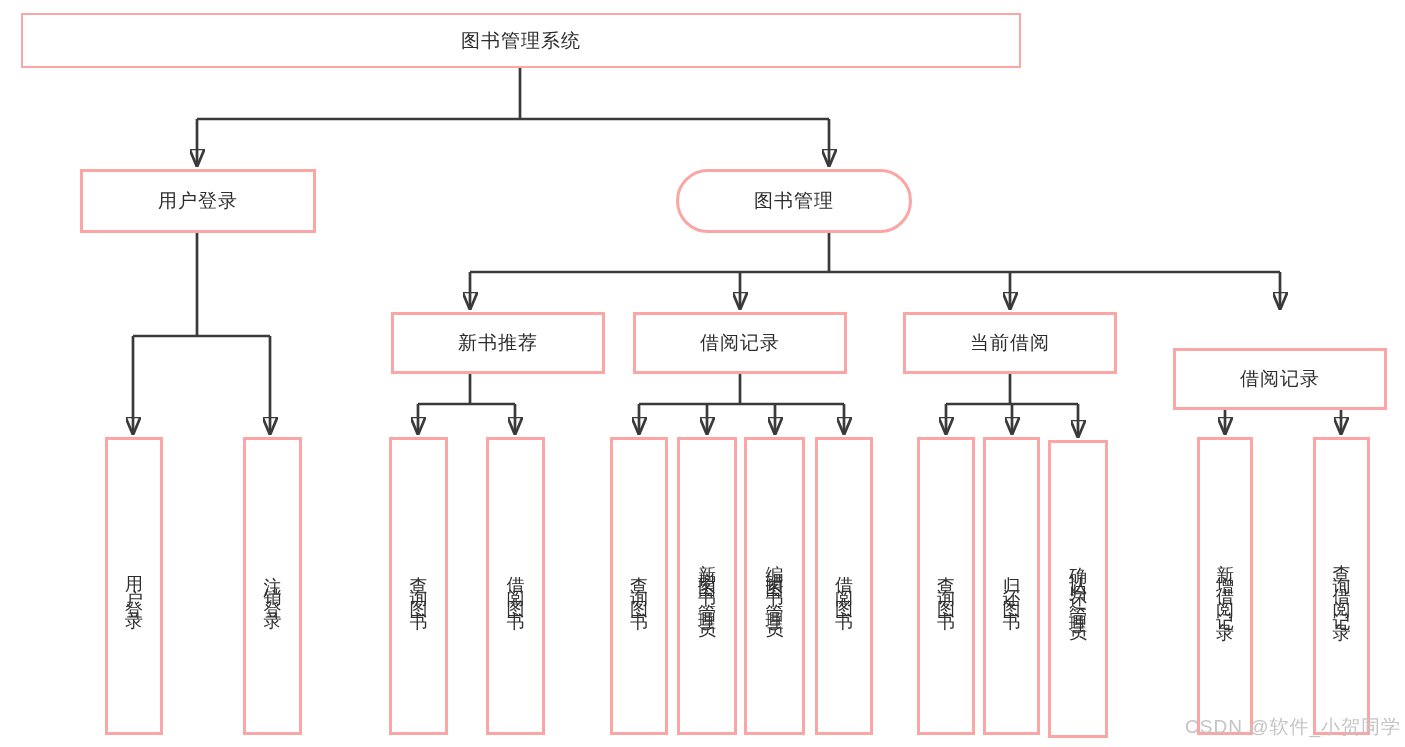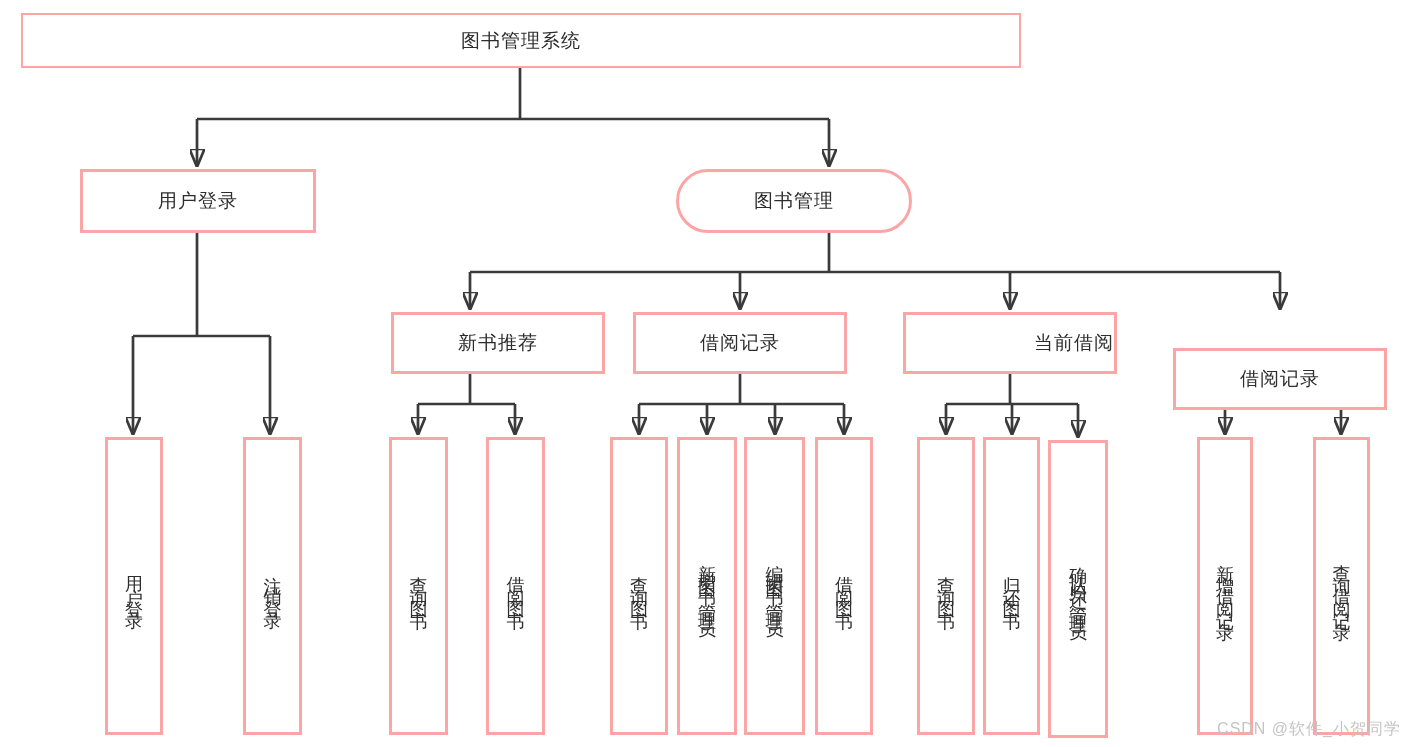--- a/index.html
+++ b/index.html
@@ -52,21 +52,21 @@
     text-orientation: mixed;
     letter-spacing: 12px;
     line-height: 1;
     white-space: nowrap;
   }
   .vbox.long .vtext { letter-spacing: 8px; }
   .watermark {
     position: absolute;
     right: 4px;
     bottom: 7px;
-    font-size: 16px;
+    font-size: 19px;
     color: #c4c4c4;
     letter-spacing: 1px;
     z-index: 2;
   }
 </style>
 </head>
 <body>
 
 <div class="canvas">
 
@@ -128,21 +128,21 @@
   <div class="node hbox lvl2" style="left:676px;border-radius:32px;">
     <span>图书管理</span>
   </div>
 
   <div class="node hbox lvl3" style="left:363px;margin-left:28px;">
     <span>新书推荐</span>
   </div>
   <div class="node hbox lvl3" style="left:633px;">
     <span>借阅记录</span>
   </div>
-  <div class="node hbox lvl3" style="left:903px;justify-content:flex-end;">
+  <div class="node hbox lvl3" style="left:903px;">
     <span>当前借阅</span>
   </div>
   <div class="node hbox lvl3" style="left:1173px;margin-top:36px;">
     <span>借阅记录</span>
   </div>
 
   <div class="node vbox" style="left:105px;width:58px;">
     <span class="vtext">用户登录</span>
   </div>
   <div class="node vbox" style="left:243px;width:59px;">

